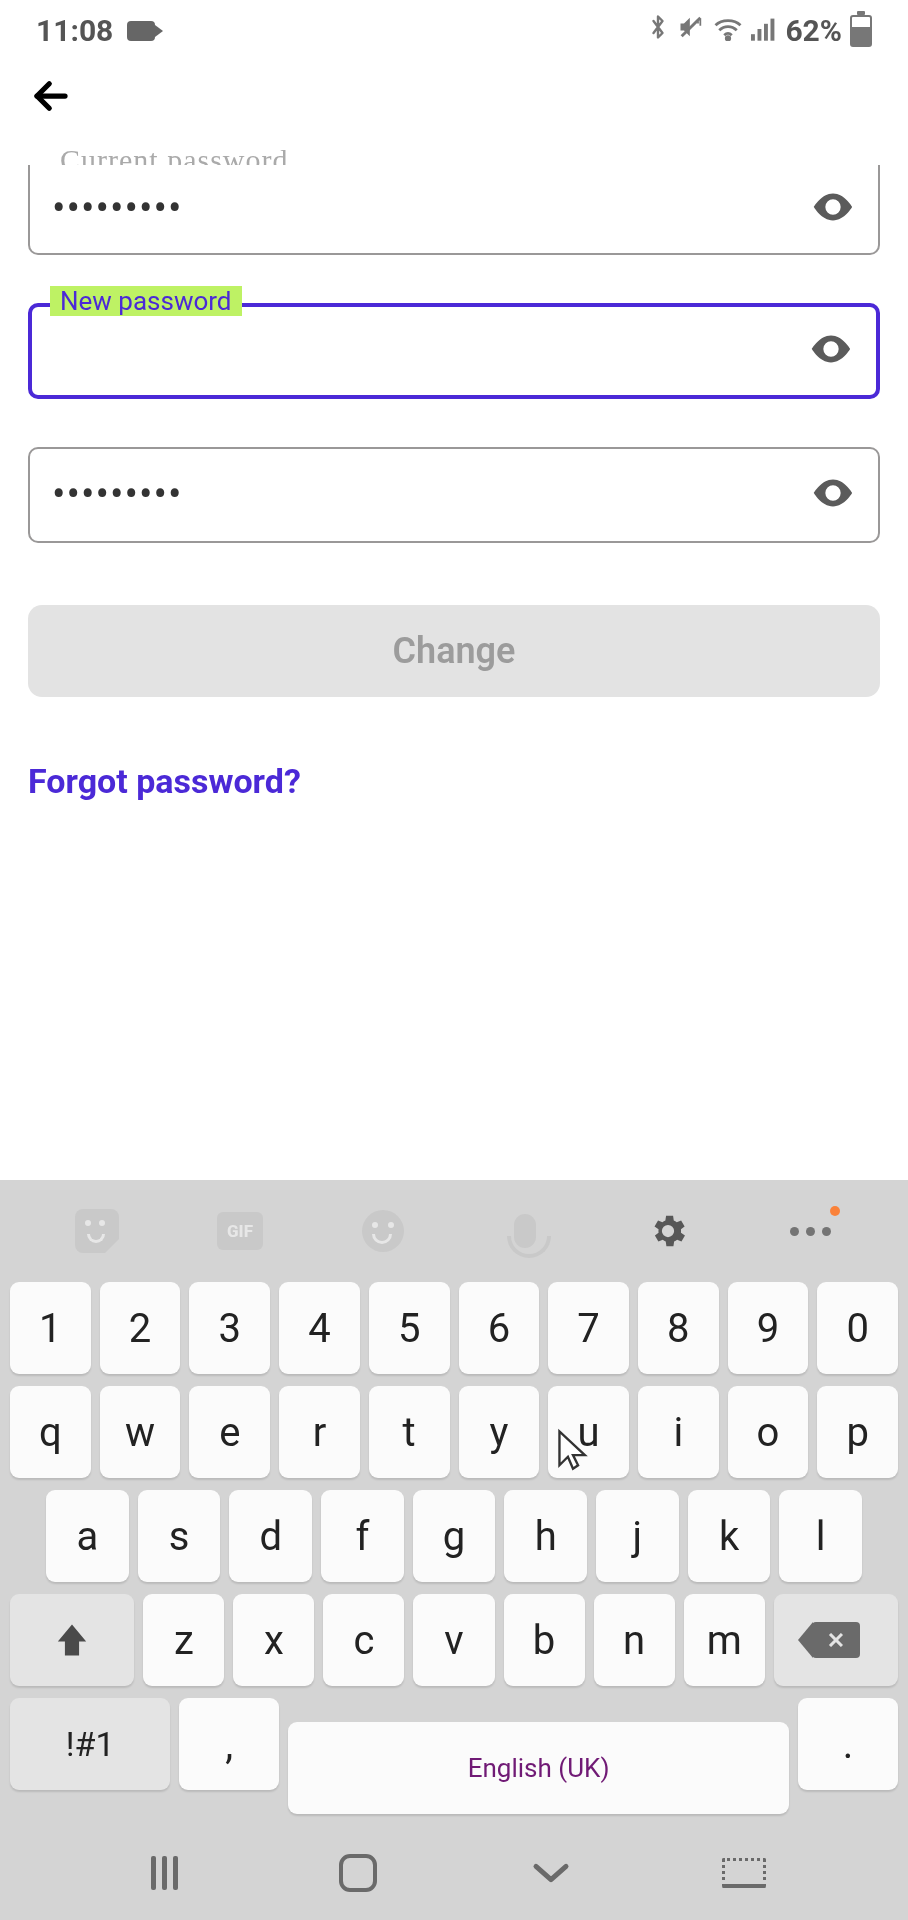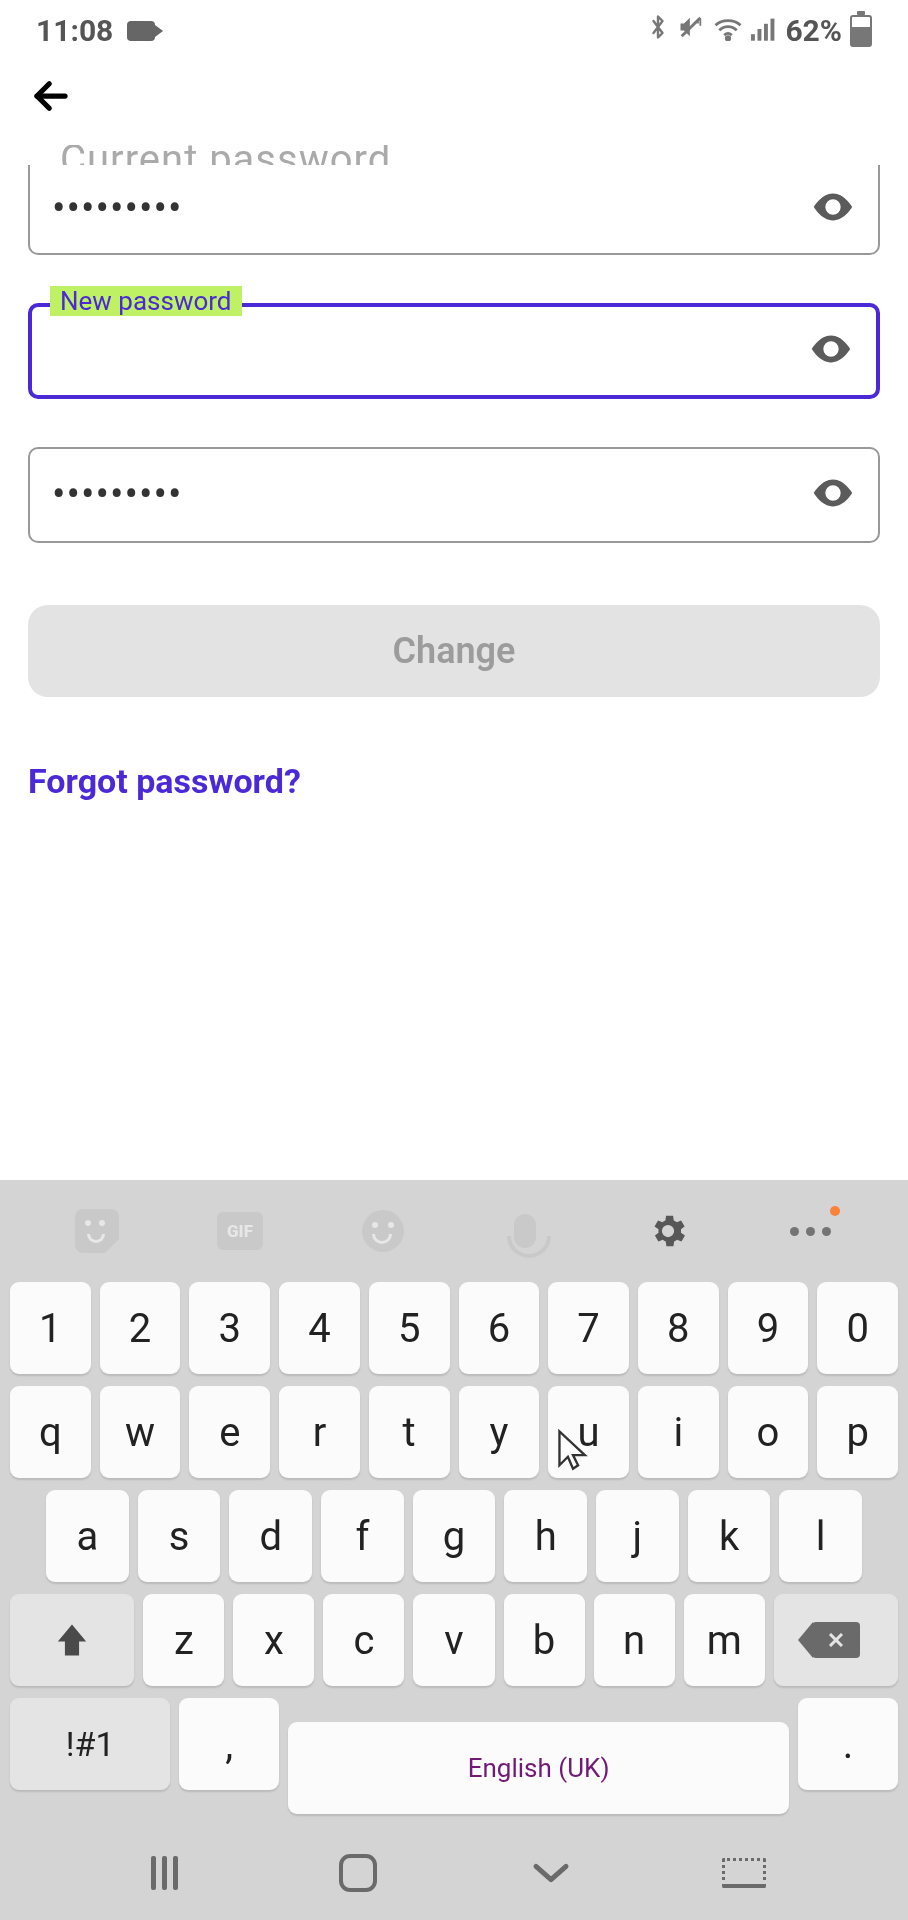--- a/index.html
+++ b/index.html
@@ -18,26 +18,26 @@
 
   .form { padding: 0 28px; }
   .field-wrap { position: relative; margin-top: 48px; }
   .field-wrap.tight-top { margin-top: 0; }
   .field { border: 2px solid #9a9898; border-radius: 10px; height: 96px; display: flex; align-items: center; padding: 0 22px; }
   .field.focused { border: 4px solid #4b29d7; }
   .field.cut-top { border-top: none; border-top-left-radius: 0; border-top-right-radius: 0; height: 90px; }
   .field input { flex: 1; border: none; outline: none; font-size: 30px; letter-spacing: 3px; color:#222; background:transparent; }
   .float-label { position: absolute; top: -17px; left: 22px; background:#bef264; padding: 0 10px; font-size: 26px; color:#7a7a7a; }
   .float-label.focused { color:#4b29d7; }
-  .cutoff-label{ font-size:40px; color:#aaa; padding: 0 32px; height:20px; overflow:hidden; display:flex; align-items:flex-end; line-height:10px; letter-spacing:1px;}
+  .cutoff-label{ font-size:30px; color:#aaa; padding: 0 32px; height:20px; overflow:hidden; display:flex; align-items:flex-end; line-height:10px; letter-spacing:1px;font-family:Liberation Serif, serif;}
   .dots { font-size: 40px; letter-spacing: 1px; line-height: 1; color:#333;}
   .eye { flex-shrink: 0; }
   .hint { font-size: 28px; color:#7d7d7d; padding: 18px 30px 0; }
 
-  .btn-change { margin: 62px 0 0; width: 100%; height: 92px; border: none; border-radius: 20px; background:#e3e3e3; color:#9c9c9c; font-size: 36px; font-weight:600;}
+  .btn-change { margin: 62px 0 0; width: 100%; height: 92px; border: none; border-radius: 14px; background:#e3e3e3; color:#9c9c9c; font-size: 36px; font-weight:600;}
   .link-forgot { display:block; text-align:left; font-size: 34px; font-weight:700; color:#4b29d7; margin-top: 64px;}
 
   .keyboard { position:absolute; bottom:0; left:0; right:0; background:#d4d4d4; padding: 20px 8px 18px; }
   .kb-toolbar { display:flex; justify-content:space-around; align-items:center; padding: 8px 18px 28px; }
   .kb-tool { width:46px; height:46px; opacity:0.45; color:#555; display:flex; align-items:center; justify-content:center; position:relative;}
   .kb-tool.dark{opacity:0.9;}
   .tool-dot{position:absolute;top:-2px;right:-6px;width:10px;height:10px;background:#ff7a2a;border-radius:50%;}
   .gif-box{width:48px;height:38px;border-radius:6px;background:#bcbcbc;display:flex;align-items:center;justify-content:center;font-size:17px;font-weight:800;color:#fff;}
   .sticker-box{width:44px;height:44px;border-radius:8px;background:#bcbcbc;position:relative;}
   .sticker-box::after{content:"";position:absolute;right:0;bottom:0;width:0;height:0;border-left:14px solid transparent;border-bottom:14px solid #d4d4d4;}

